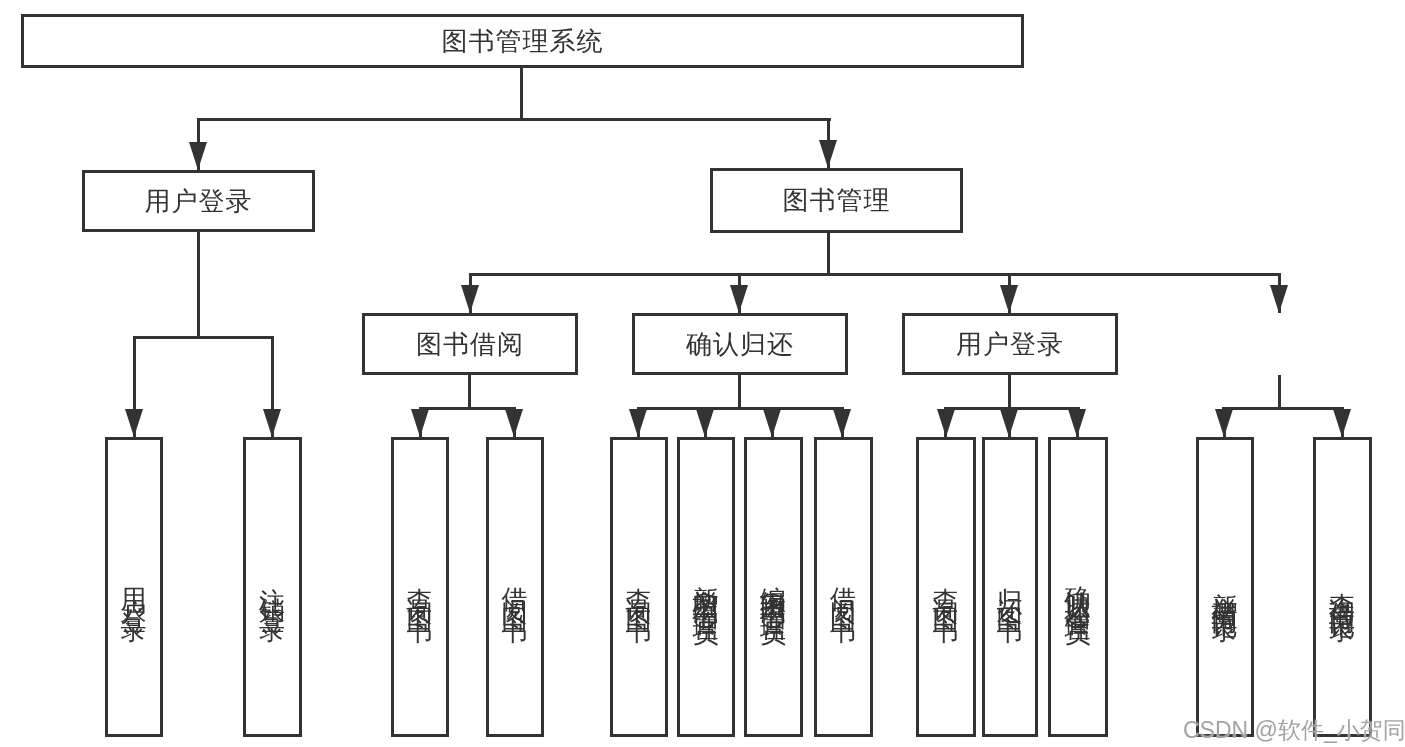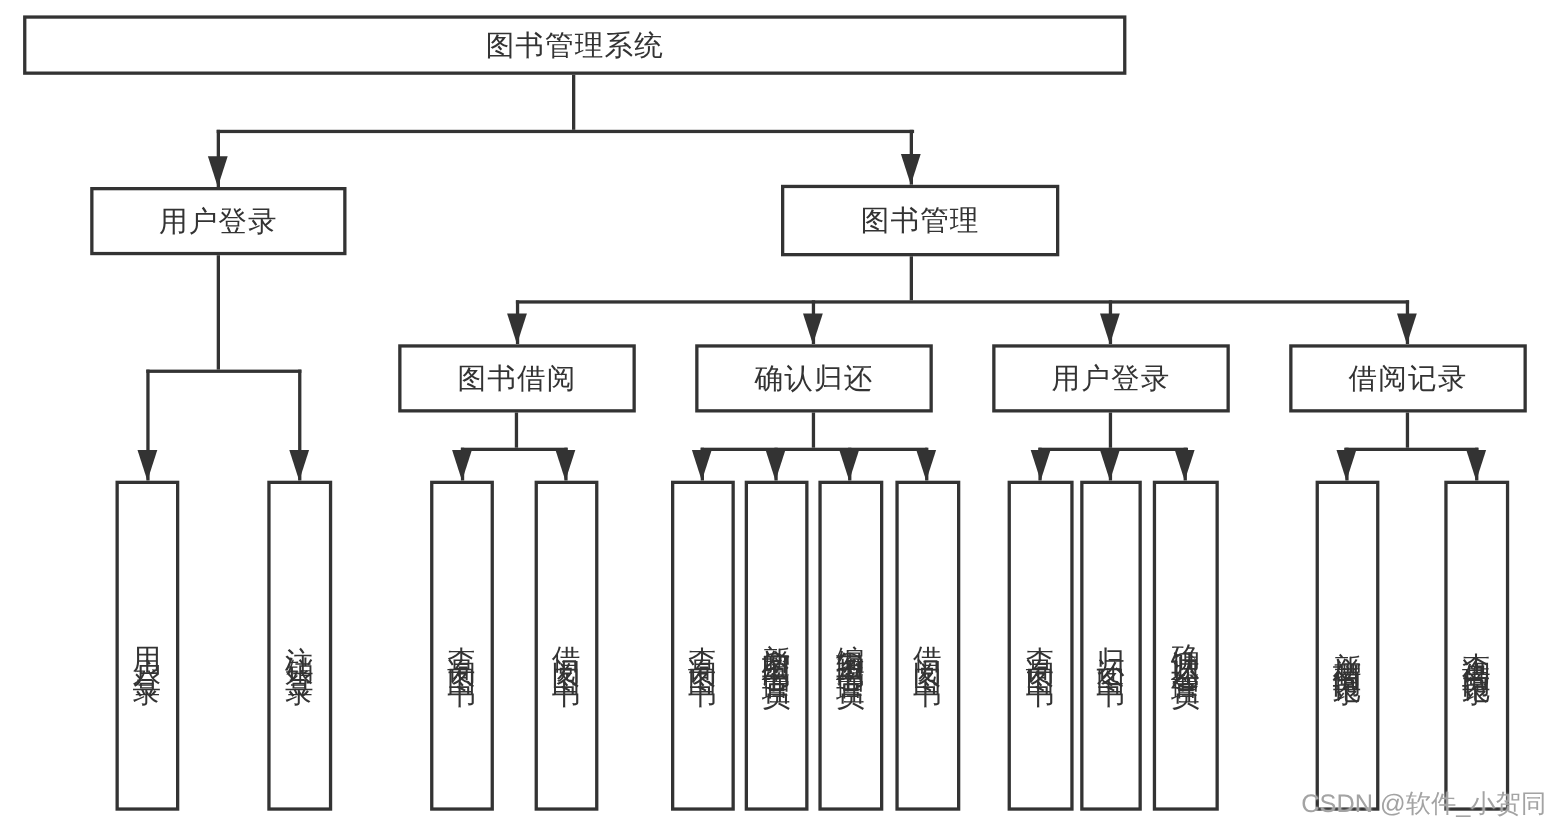--- a/index.html
+++ b/index.html
@@ -119,23 +119,20 @@
 
   <div class="box" style="left:362px; top:313px; width:216px; height:62px;">
     <span>图书借阅</span>
   </div>
   <div class="box" style="left:632px; top:313px; width:216px; height:62px;">
     <span>确认归还</span>
   </div>
   <div class="box" style="left:902px; top:313px; width:216px; height:62px;">
     <span>用户登录</span>
   </div>
-  <div class="box" style="left:1172px; top:313px; width:216px; height:62px;">
-    <span>借阅记录</span>
-  </div>
 
   <div class="vline" style="left:468px; top:375px; height:32px;"></div>
   <div class="hline" style="left:419px; top:407px; width:97px;"></div>
   <div class="vline" style="left:419px; top:407px; height:30px;"></div>
   <div class="arrow" style="left:411px; top:409px;"></div>
   <div class="vline" style="left:513px; top:407px; height:30px;"></div>
   <div class="arrow" style="left:505px; top:409px;"></div>
 
   <div class="vline" style="left:738px; top:375px; height:32px;"></div>
   <div class="hline" style="left:637px; top:407px; width:206px;"></div>

